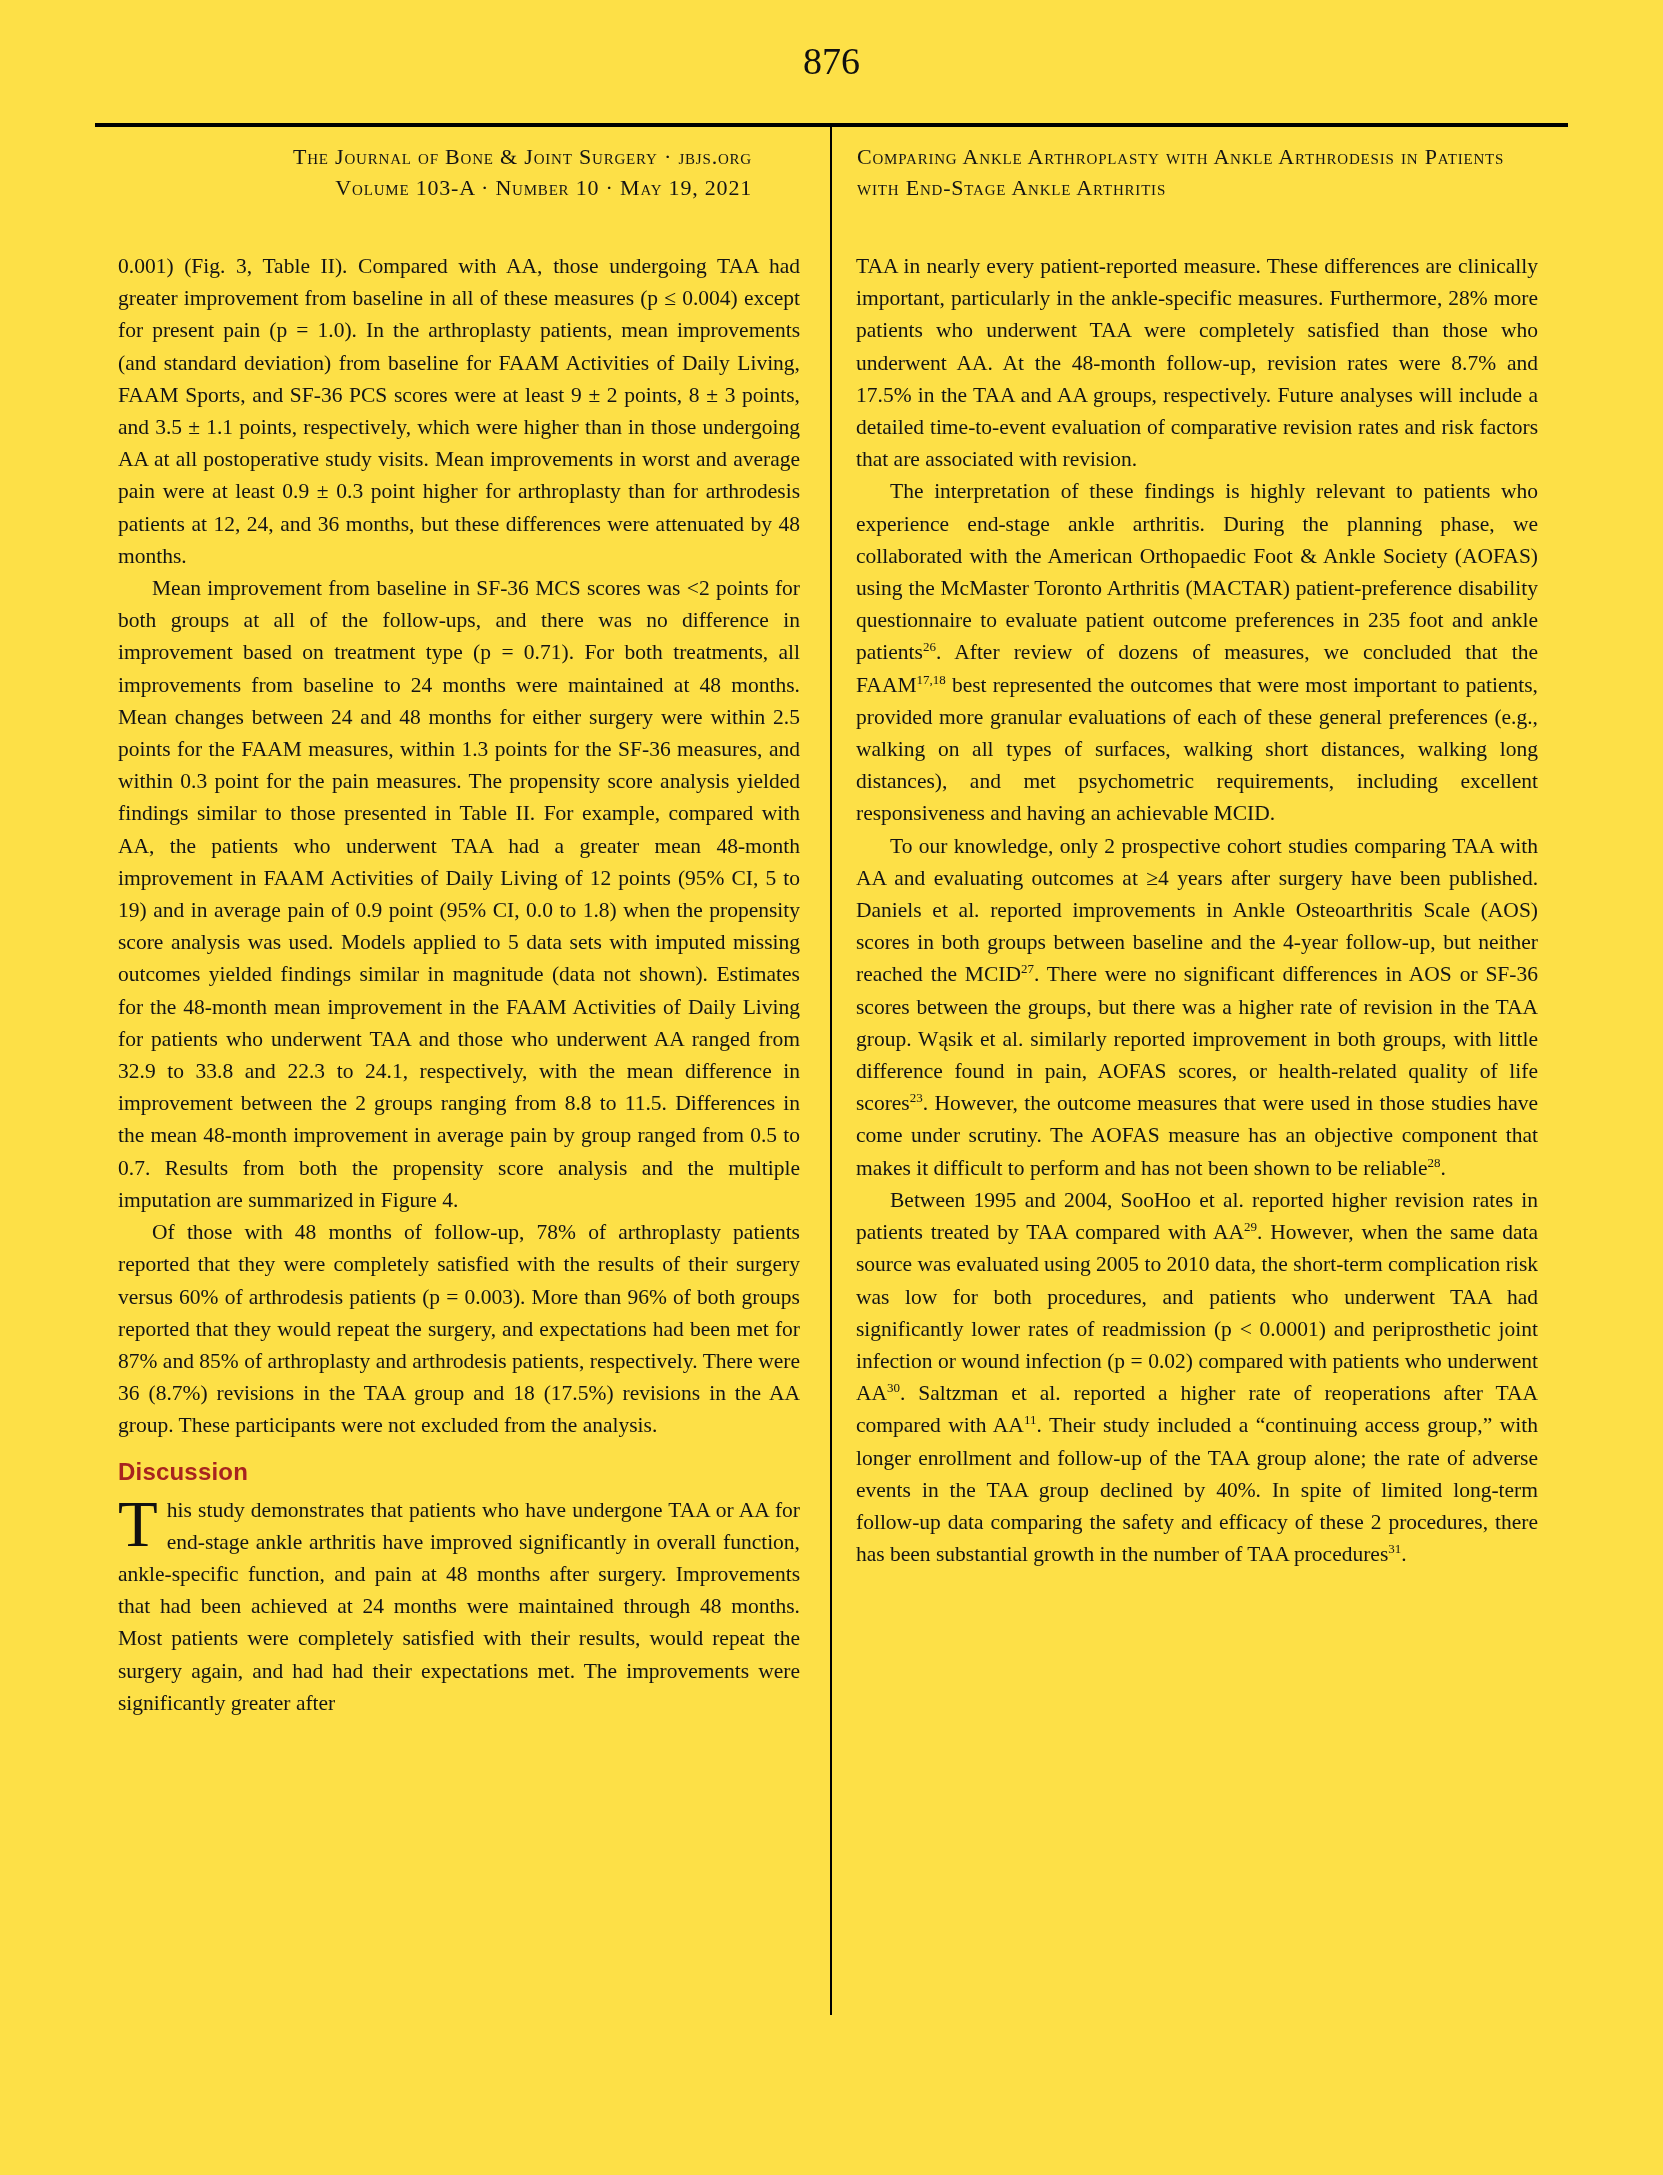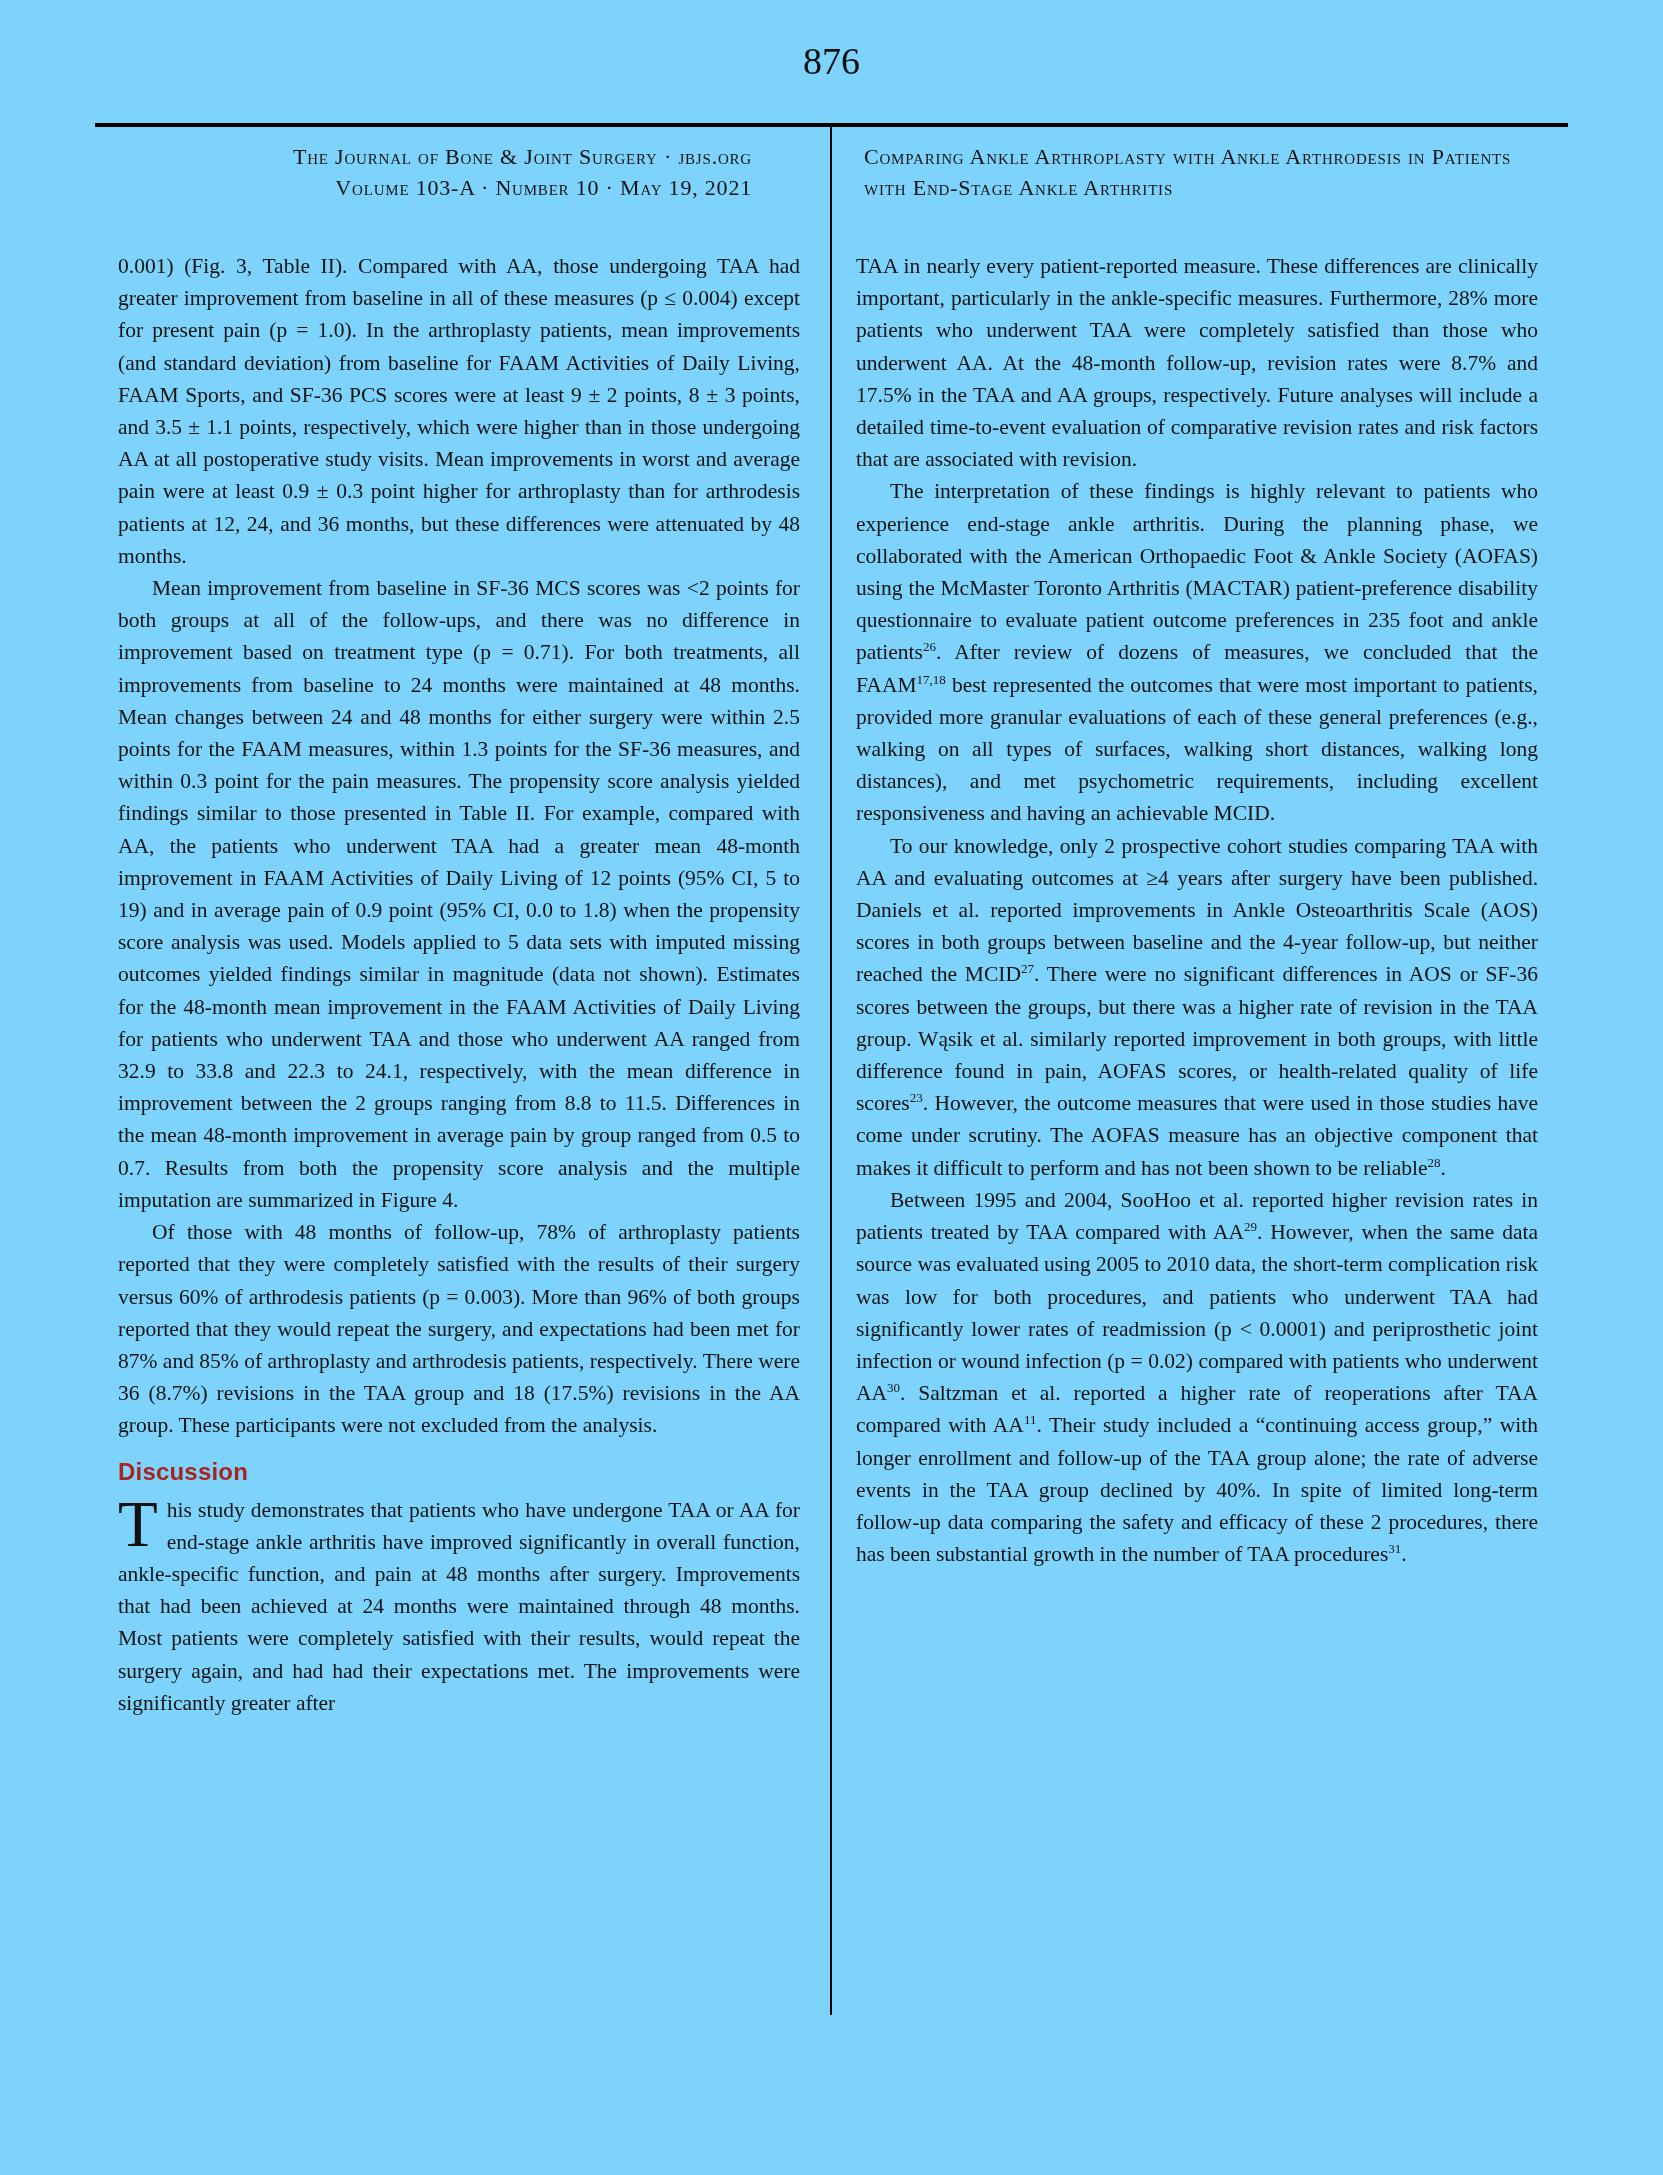--- a/index.html
+++ b/index.html
@@ -1,20 +1,20 @@
 <!DOCTYPE html>
 <html><head>
 <meta charset="utf-8">
 <style>
   * { margin:0; padding:0; box-sizing:border-box; }
   html,body { background:#ffffff; }
   .page {
     position:relative;
     width:1663px; height:2175px;
-    background:#7dd3fc;
+    background:#fde047;
     overflow:hidden;
     font-family:"Liberation Serif","DejaVu Serif",serif;
     color:#161616;
   }
   .page-number {
     position:absolute; top:42px; left:0; width:100%;
     text-align:center;
     font-size:38px; line-height:1;
     color:#101010;
   }
@@ -28,21 +28,21 @@
   }
   .header-row {
     position:absolute; top:141px; left:95px; width:1473px;
     display:flex;
     font-size:22px; line-height:31px;
     font-variant:small-caps;
     letter-spacing:0.8px;
     color:#141414;
   }
   .header-left { width:735px; text-align:right; padding-right:78px; }
-  .header-right { width:688px; padding-left:34px; }
+  .header-right { width:688px; padding-left:27px; }
   .body-columns {
     position:absolute; top:250px; left:118px;
     display:flex; gap:56px;
   }
   .column { width:682px; }
   .para {
     font-size:21.5px;
     line-height:32.2px;
     text-align:justify;
     color:#141414;

